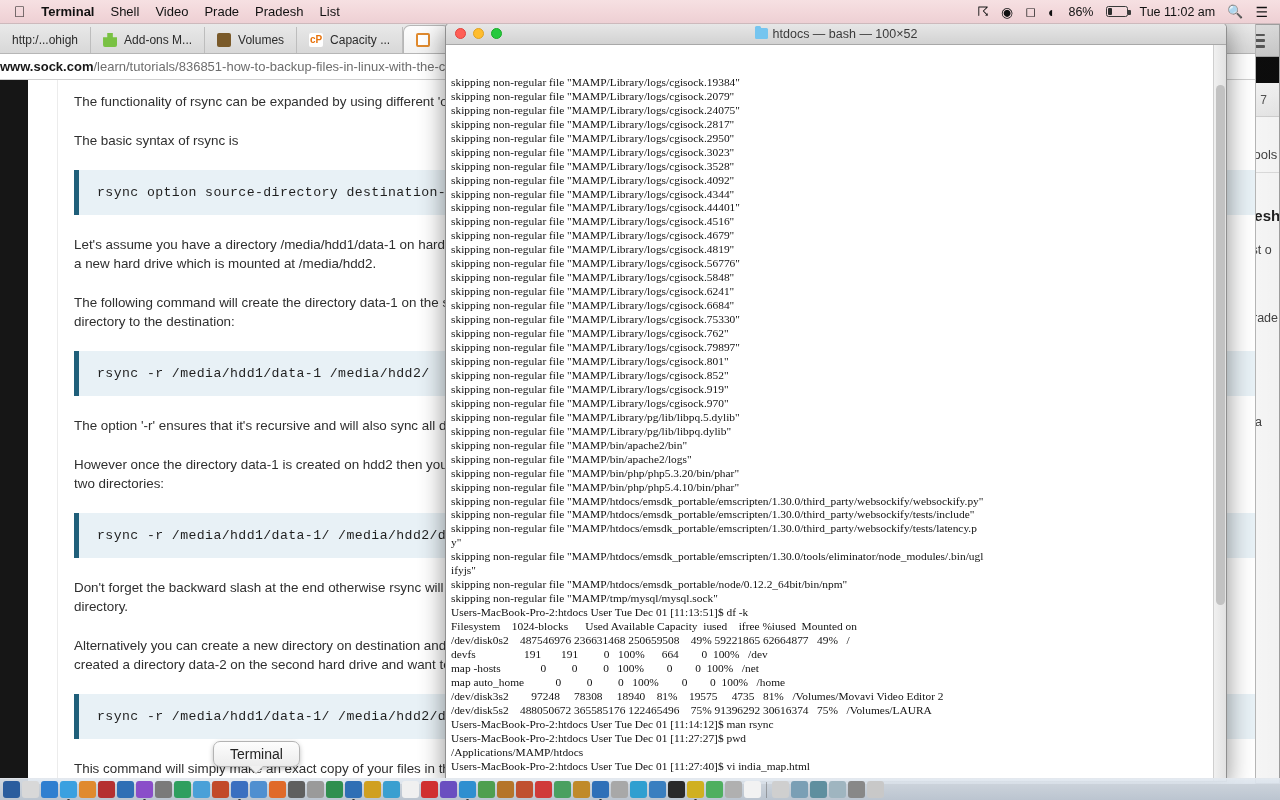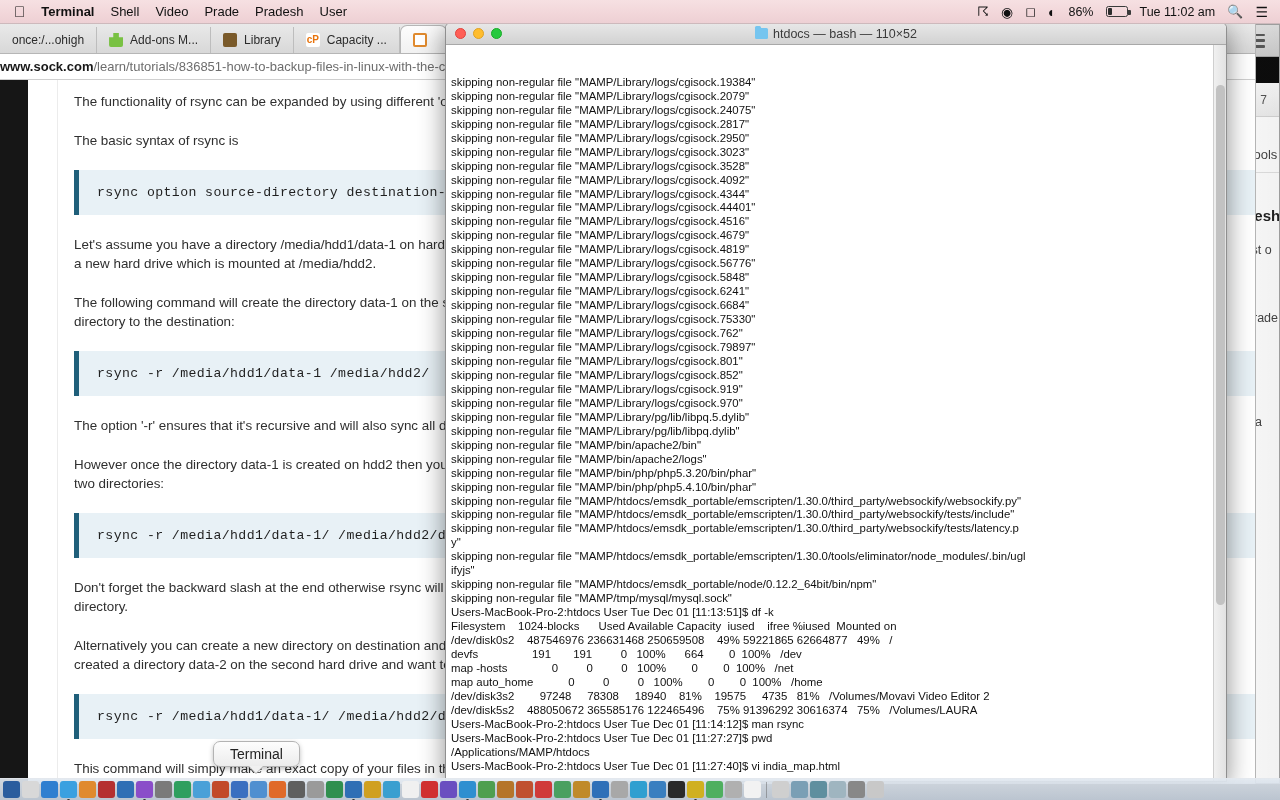--- a/index.html
+++ b/index.html
@@ -147,21 +147,21 @@
   #term-title .ttl {
     position:absolute; left:0; right:0; text-align:center;
     font-size: 12.5px; color:#3b3b3b; white-space:nowrap;
     display:flex; align-items:center; justify-content:center; gap:5px;
   }
   .folder-ico { width:13px;height:11px;background:#76c5ef;border-radius:1.5px; position:relative; display:inline-block;}
   .folder-ico:before{content:"";position:absolute;left:0;top:-2.5px;width:6px;height:3px;background:#76c5ef;border-radius:1.5px 1.5px 0 0;}
 
   #term-body {
     flex:1; background:#ffffff; position:relative;
-    font-family:Liberation Sans, sans-serif;
+    font-family:Liberation Serif, serif;
     font-size: 11.4px; line-height: 13.95px; color:#111;
     padding: 3px 0 0 5px;
     overflow:hidden; white-space: pre;
   }
   #term-scroll {
     position:absolute; right:0; top:0; width:13px; height:100%;
     background: linear-gradient(90deg,#f0f0f0,#e2e2e2); border-left:1px solid #cfcfcf;
   }
   #term-scroll .thumb {
     position:absolute; left:2px; width:9px; top:40px; height:520px;
@@ -239,29 +239,29 @@
         </p>
       </div>
     </div>
     <div class="bg-shade"></div>
   </div>
 
   <div id="browser">
 
     <div id="tabbar">
       <div class="tab">
-        <span>once:/...ohigh</span>
+        <span>http:/...ohigh</span>
       </div>
       <div class="tab">
         <span class="fav fav-puzzle"></span>
         <span>Add-ons M...</span>
       </div>
       <div class="tab">
         <span class="fav fav-bug"></span>
-        <span>Library</span>
+        <span>Volumes</span>
       </div>
       <div class="tab">
         <span class="fav fav-cp">cP</span>
         <span>Capacity ...</span>
       </div>
       <div class="tab active">
         <span class="fav fav-orange"></span>
         <span></span>
       </div>
     </div>
@@ -300,21 +300,21 @@
 
   <div id="terminal">
     <div id="term-title">
       <div class="tlights">
         <span class="tl red"></span>
         <span class="tl yel"></span>
         <span class="tl grn"></span>
       </div>
       <div class="ttl">
         <span class="folder-ico"></span>
-        <span>htdocs — bash — 110×52</span>
+        <span>htdocs — bash — 100×52</span>
       </div>
     </div>
     <div id="term-body">
       <div id="term-lines"><div>skipping non-regular file "MAMP/Library/logs/cgisock.19384"</div><div>skipping non-regular file "MAMP/Library/logs/cgisock.2079"</div><div>skipping non-regular file "MAMP/Library/logs/cgisock.24075"</div><div>skipping non-regular file "MAMP/Library/logs/cgisock.2817"</div><div>skipping non-regular file "MAMP/Library/logs/cgisock.2950"</div><div>skipping non-regular file "MAMP/Library/logs/cgisock.3023"</div><div>skipping non-regular file "MAMP/Library/logs/cgisock.3528"</div><div>skipping non-regular file "MAMP/Library/logs/cgisock.4092"</div><div>skipping non-regular file "MAMP/Library/logs/cgisock.4344"</div><div>skipping non-regular file "MAMP/Library/logs/cgisock.44401"</div><div>skipping non-regular file "MAMP/Library/logs/cgisock.4516"</div><div>skipping non-regular file "MAMP/Library/logs/cgisock.4679"</div><div>skipping non-regular file "MAMP/Library/logs/cgisock.4819"</div><div>skipping non-regular file "MAMP/Library/logs/cgisock.56776"</div><div>skipping non-regular file "MAMP/Library/logs/cgisock.5848"</div><div>skipping non-regular file "MAMP/Library/logs/cgisock.6241"</div><div>skipping non-regular file "MAMP/Library/logs/cgisock.6684"</div><div>skipping non-regular file "MAMP/Library/logs/cgisock.75330"</div><div>skipping non-regular file "MAMP/Library/logs/cgisock.762"</div><div>skipping non-regular file "MAMP/Library/logs/cgisock.79897"</div><div>skipping non-regular file "MAMP/Library/logs/cgisock.801"</div><div>skipping non-regular file "MAMP/Library/logs/cgisock.852"</div><div>skipping non-regular file "MAMP/Library/logs/cgisock.919"</div><div>skipping non-regular file "MAMP/Library/logs/cgisock.970"</div><div>skipping non-regular file "MAMP/Library/pg/lib/libpq.5.dylib"</div><div>skipping non-regular file "MAMP/Library/pg/lib/libpq.dylib"</div><div>skipping non-regular file "MAMP/bin/apache2/bin"</div><div>skipping non-regular file "MAMP/bin/apache2/logs"</div><div>skipping non-regular file "MAMP/bin/php/php5.3.20/bin/phar"</div><div>skipping non-regular file "MAMP/bin/php/php5.4.10/bin/phar"</div><div>skipping non-regular file "MAMP/htdocs/emsdk_portable/emscripten/1.30.0/third_party/websockify/websockify.py"</div><div>skipping non-regular file "MAMP/htdocs/emsdk_portable/emscripten/1.30.0/third_party/websockify/tests/include"</div><div>skipping non-regular file "MAMP/htdocs/emsdk_portable/emscripten/1.30.0/third_party/websockify/tests/latency.p</div><div>y"</div><div>skipping non-regular file "MAMP/htdocs/emsdk_portable/emscripten/1.30.0/tools/eliminator/node_modules/.bin/ugl</div><div>ifyjs"</div><div>skipping non-regular file "MAMP/htdocs/emsdk_portable/node/0.12.2_64bit/bin/npm"</div><div>skipping non-regular file "MAMP/tmp/mysql/mysql.sock"</div><div>Users-MacBook-Pro-2:htdocs User Tue Dec 01 [11:13:51]$ df -k</div><div>Filesystem    1024-blocks      Used Available Capacity  iused    ifree %iused  Mounted on</div><div>/dev/disk0s2    487546976 236631468 250659508    49% 59221865 62664877   49%   /</div><div>devfs                 191       191         0   100%      664        0  100%   /dev</div><div>map -hosts              0         0         0   100%        0        0  100%   /net</div><div>map auto_home           0         0         0   100%        0        0  100%   /home</div><div>/dev/disk3s2        97248     78308     18940    81%    19575     4735   81%   /Volumes/Movavi Video Editor 2</div><div>/dev/disk5s2    488050672 365585176 122465496    75% 91396292 30616374   75%   /Volumes/LAURA</div><div>Users-MacBook-Pro-2:htdocs User Tue Dec 01 [11:14:12]$ man rsync</div><div>Users-MacBook-Pro-2:htdocs User Tue Dec 01 [11:27:27]$ pwd</div><div>/Applications/MAMP/htdocs</div><div>Users-MacBook-Pro-2:htdocs User Tue Dec 01 [11:27:40]$ vi india_map.html</div></div>
       
       <div id="term-scroll">
         <div class="thumb"></div>
       </div>
     </div>
   </div>
@@ -371,21 +371,21 @@
       <span class="dock-ico" style="background: rgb(200, 200, 200);"></span>
     </div>
 
   <div id="menubar">
     <span class="mb-apple"></span>
     <span class="mb-item bold">Terminal</span>
     <span class="mb-item">Shell</span>
     <span class="mb-item">Video</span>
     <span class="mb-item">Prade</span>
     <span class="mb-item">Pradesh</span>
-    <span class="mb-item">User</span>
+    <span class="mb-item">List</span>
 
     <span id="menubar-right">
       <span class="ico" style="font-size:13px;">☈</span>
       <span class="ico" style="font-size:14px;">◉</span>
       <span class="ico" style="font-size:13px;">◻</span>
       <span class="ico" style="font-size:14px;">◐</span>
       <span class="mb-stat">86%</span>
       <span class="batt">
           <i></i>
         </span>

